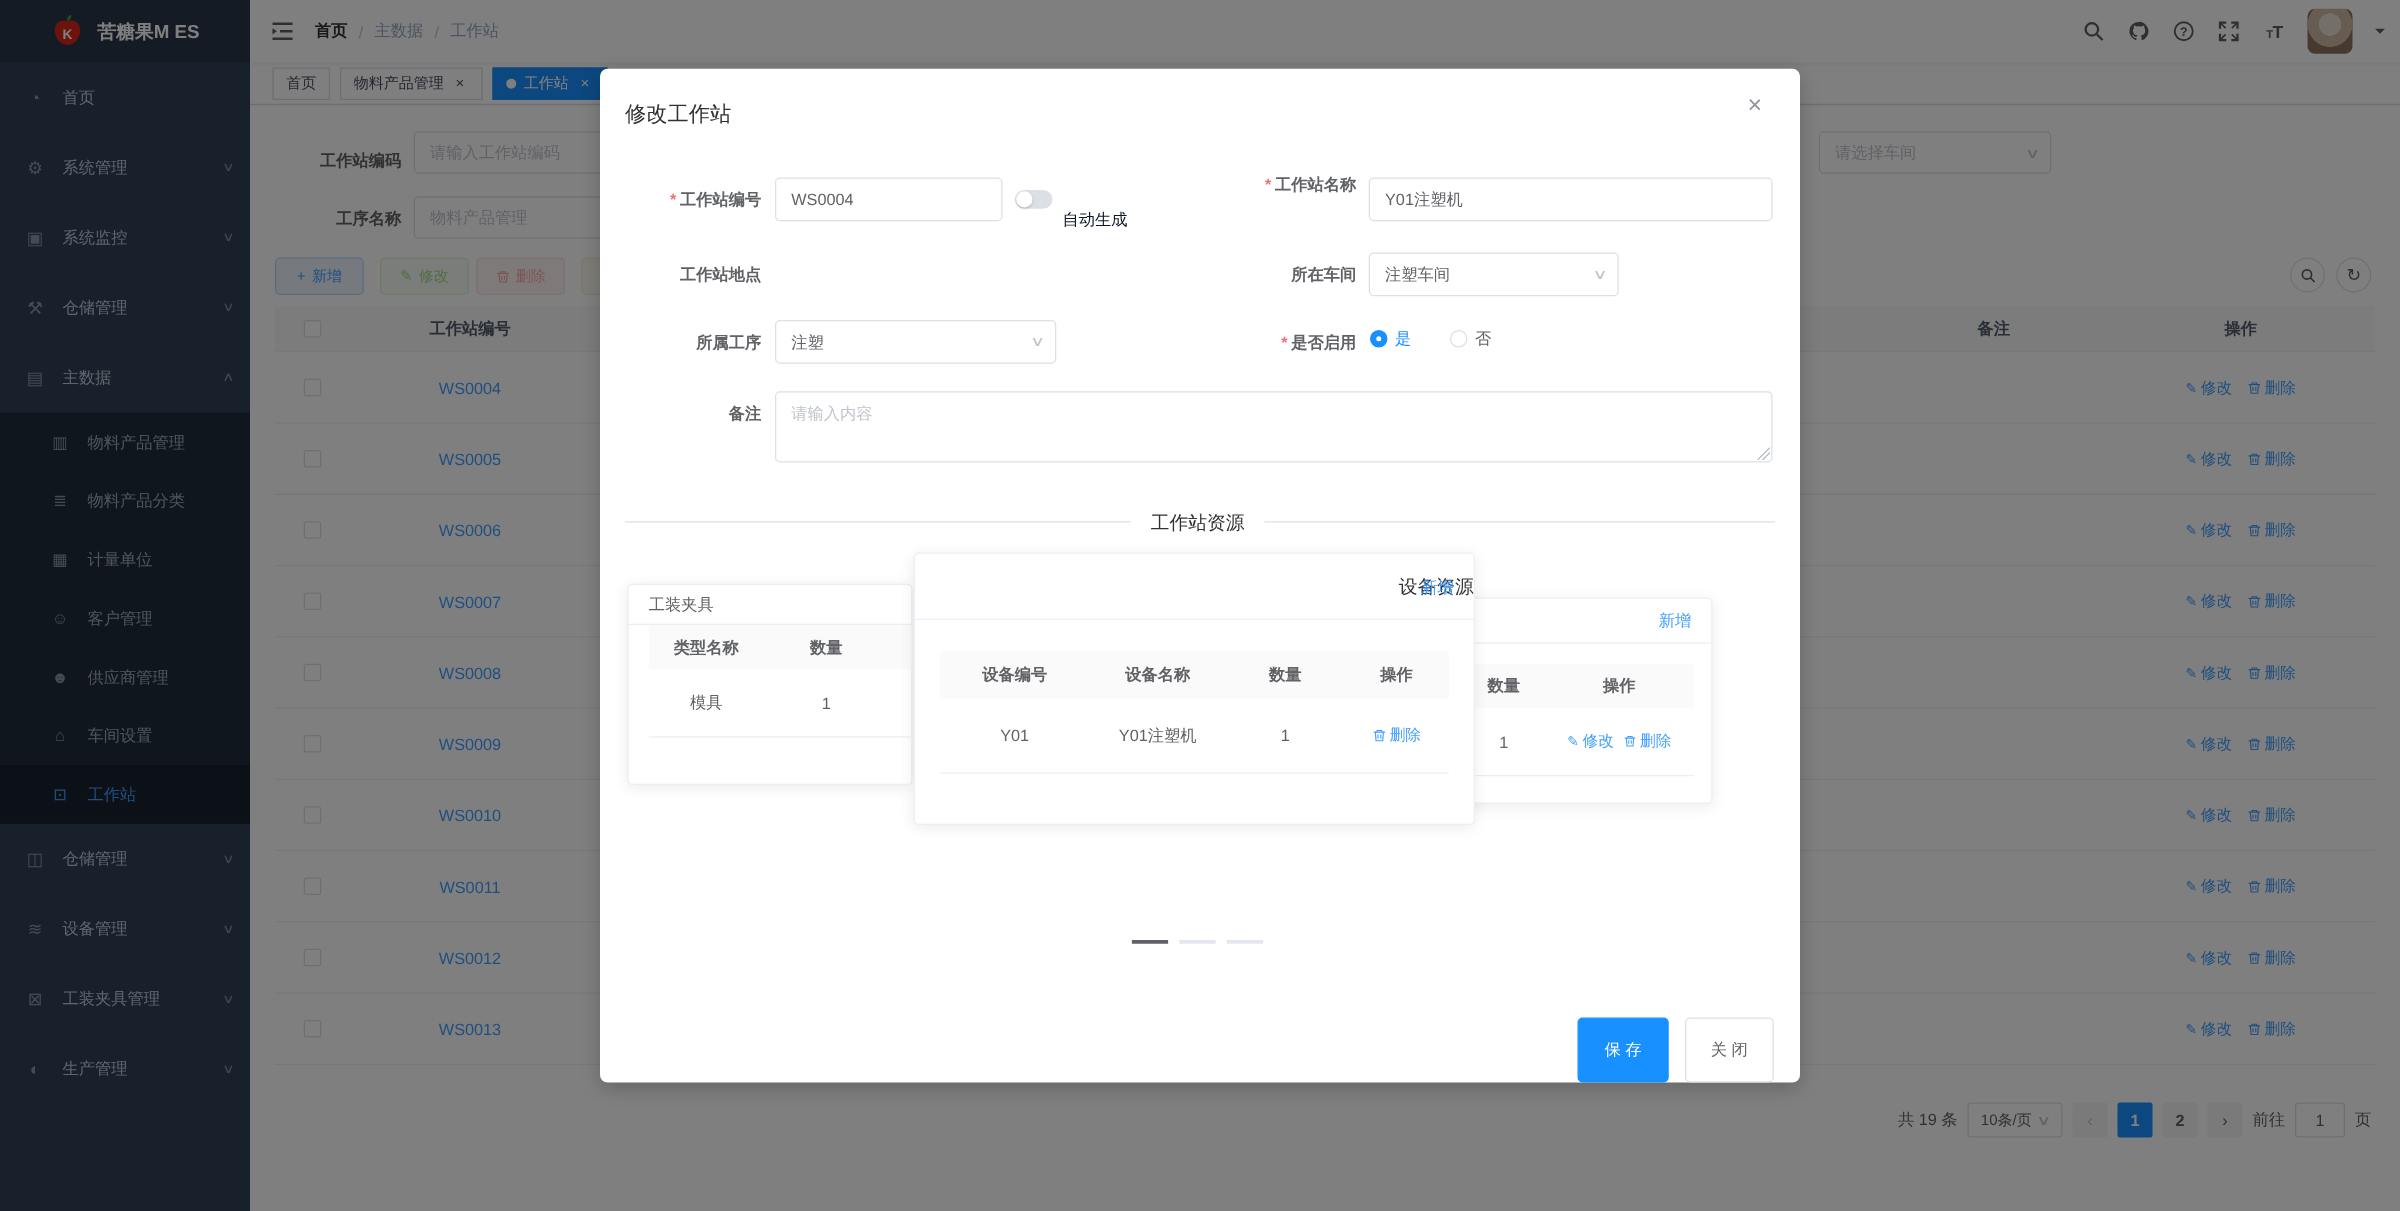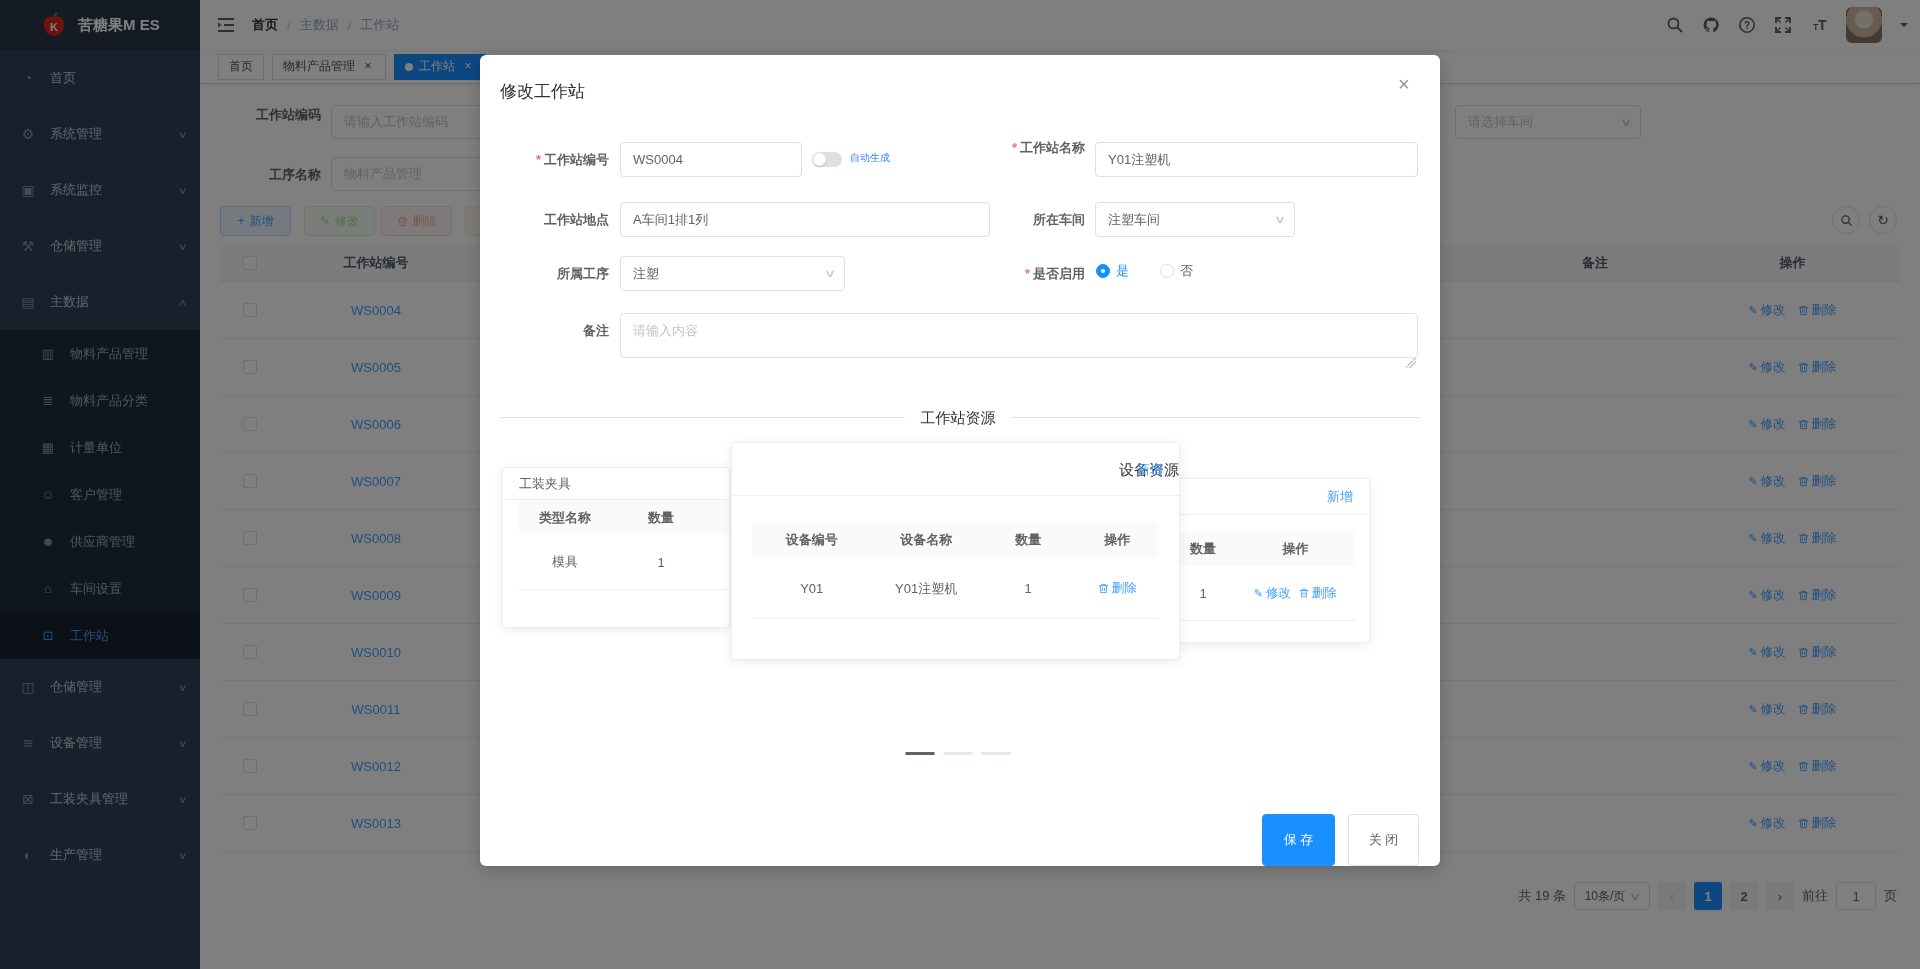--- a/index.html
+++ b/index.html
@@ -84,28 +84,28 @@
   .overlay { position:absolute; inset:0; background:rgba(0,0,0,.5); z-index:50; }
   .dialog { position:absolute; left:480px; top:55px; width:960px; height:811px; background:#fff; border-radius:6px; box-shadow:0 4px 16px rgba(0,0,0,.2); z-index:60; }
   .dlg-title { position:absolute; left:20px; top:25px; font-size:17px; color:#303133; }
   .dlg-close { position:absolute; left:918px; top:18px; font-size:20px; color:#909399; cursor:pointer; }
   .dlabel { position:absolute; width:129px; left:0; text-align:right; font-size:13px; font-weight:600; color:#606266; }
   .dlabel.r { left:460px; width:145px; }
   .req { color:#f56c6c; margin-right:3px; }
   .dinput { position:absolute; height:35px; border:1px solid #dcdfe6; border-radius:4px; font-size:13px; color:#606266; display:flex; align-items:center; padding:0 12px; background:#fff; }
   .switch { position:absolute; width:30px; height:15px; border-radius:8px; background:#dcdfe6; cursor:pointer; }
   .knob { position:absolute; left:1px; top:1px; width:13px; height:13px; border-radius:50%; background:#fff; box-shadow:0 1px 2px rgba(0,0,0,.2); }
-  .dtext { position:absolute; font-size:10px; color:#3b82f6; }
+  .dtext { position:absolute; font-size:13px; color:#0f172a;margin-top:16px; }
   .radio { position:absolute; display:flex; align-items:center; gap:6px; cursor:pointer; font-size:13px; }
   .rdot { width:14px; height:14px; border-radius:50%; border:1px solid #dcdfe6; background:#fff; position:relative; }
   .radio.sel .rdot { border-color:#1890ff; background:#1890ff; }
   .radio.sel .rdot::after { content:""; position:absolute; left:4px; top:4px; width:4px; height:4px; border-radius:50%; background:#fff; }
   .radio.sel { color:#1890ff; }
   .radio.un { color:#606266; }
-  .dtextarea { position:absolute; left:140px; top:258px; width:798px; height:45px; border:1px solid #dcdfe6; border-radius:4px; font-size:13px; padding:8px 12px; color:#606266; resize:none; font-family:inherit; }
+  .dtextarea { position:absolute; left:140px; top:258px; width:798px; height:57px; border:1px solid #dcdfe6; border-radius:4px; font-size:13px; padding:8px 12px; color:#606266; resize:none; font-family:inherit; }
   .dtextarea::placeholder { color:#c0c4cc; }
   .grip { position:absolute; left:926px; top:303px; width:10px; height:10px;
     background:linear-gradient(135deg, transparent 0 45%, #c0c4cc 45% 52%, transparent 52% 65%, #c0c4cc 65% 72%, transparent 72%); }
   .divider { position:absolute; left:20px; right:20px; top:362px; border-top:1px solid #dcdfe6; }
   .divider-text { position:absolute; left:478px; top:354px; transform:translateX(-50%); background:#fff; padding:0 16px; font-size:15px; color:#303133; white-space:nowrap; }
 
   .card { position:absolute; background:#fff; border:1px solid #ebeef5; border-radius:4px; box-shadow:0 2px 12px rgba(0,0,0,.08); overflow:hidden; }
   .card-l { left:22px; top:412px; width:228px; height:161px; z-index:1; }
   .card-c { left:251px; top:387px; width:449px; height:218px; z-index:3;text-align:right; }
   .card-r { left:575px; top:423px; width:315px; height:165px; z-index:2; }
@@ -286,21 +286,21 @@
       </div>
       <div class="tag active">
         <div class="tag-dot"></div>
         <div class="tag-label">工作站</div>
         <div class="tag-close">×</div>
       </div>
     </div>
 
   <div class="content">
     <div class="frow" style="top:21px;">
-      <span class="f-label" style="top:1px;">工作站编码</span>
+      <span class="f-label" style="top:15px;">工作站编码</span>
       <span class="f-input" style="left:131px; width:226px;">
         <span class="ph">请输入工作站编码</span>
       </span>
       <span class="f-input" style="left:1255px; width:186px;">
         <span class="ph">请选择车间</span>
         <span class="sel-caret">∨</span>
       </span>
     </div>
     <div class="frow" style="top:73px;">
       <span class="f-label" style="top:9px;">工序名称</span>
@@ -601,23 +601,20 @@
     <span class="switch" style="left:332px; top:97px;">
         <span class="knob"></span>
       </span>
     <span class="dtext" style="left:370px; top:96px;">自动生成</span>
     <span class="dlabel r" style="top:84px;"><span class="req">*</span><span>工作站名称</span></span>
     <span class="dinput" style="left:615px; top:87px; width:323px;">
         <span>Y01注塑机</span>
       </span>
 
     <span class="dlabel" style="top:156px;">工作站地点</span>
-    <span class="dinput" style="left:140px; top:147px; width:370px;">
-        <span>A车间1排1列</span>
-      </span>
     <span class="dlabel r" style="top:156px;">所在车间</span>
     <span class="dinput" style="left:615px; top:147px; width:200px;">
       <span>注塑车间</span>
       <span class="sel-caret">∨</span>
     </span>
 
     <span class="dlabel" style="top:210px;">所属工序</span>
     <span class="dinput" style="left:140px; top:201px; width:225px;">
       <span>注塑</span>
       <span class="sel-caret">∨</span>

